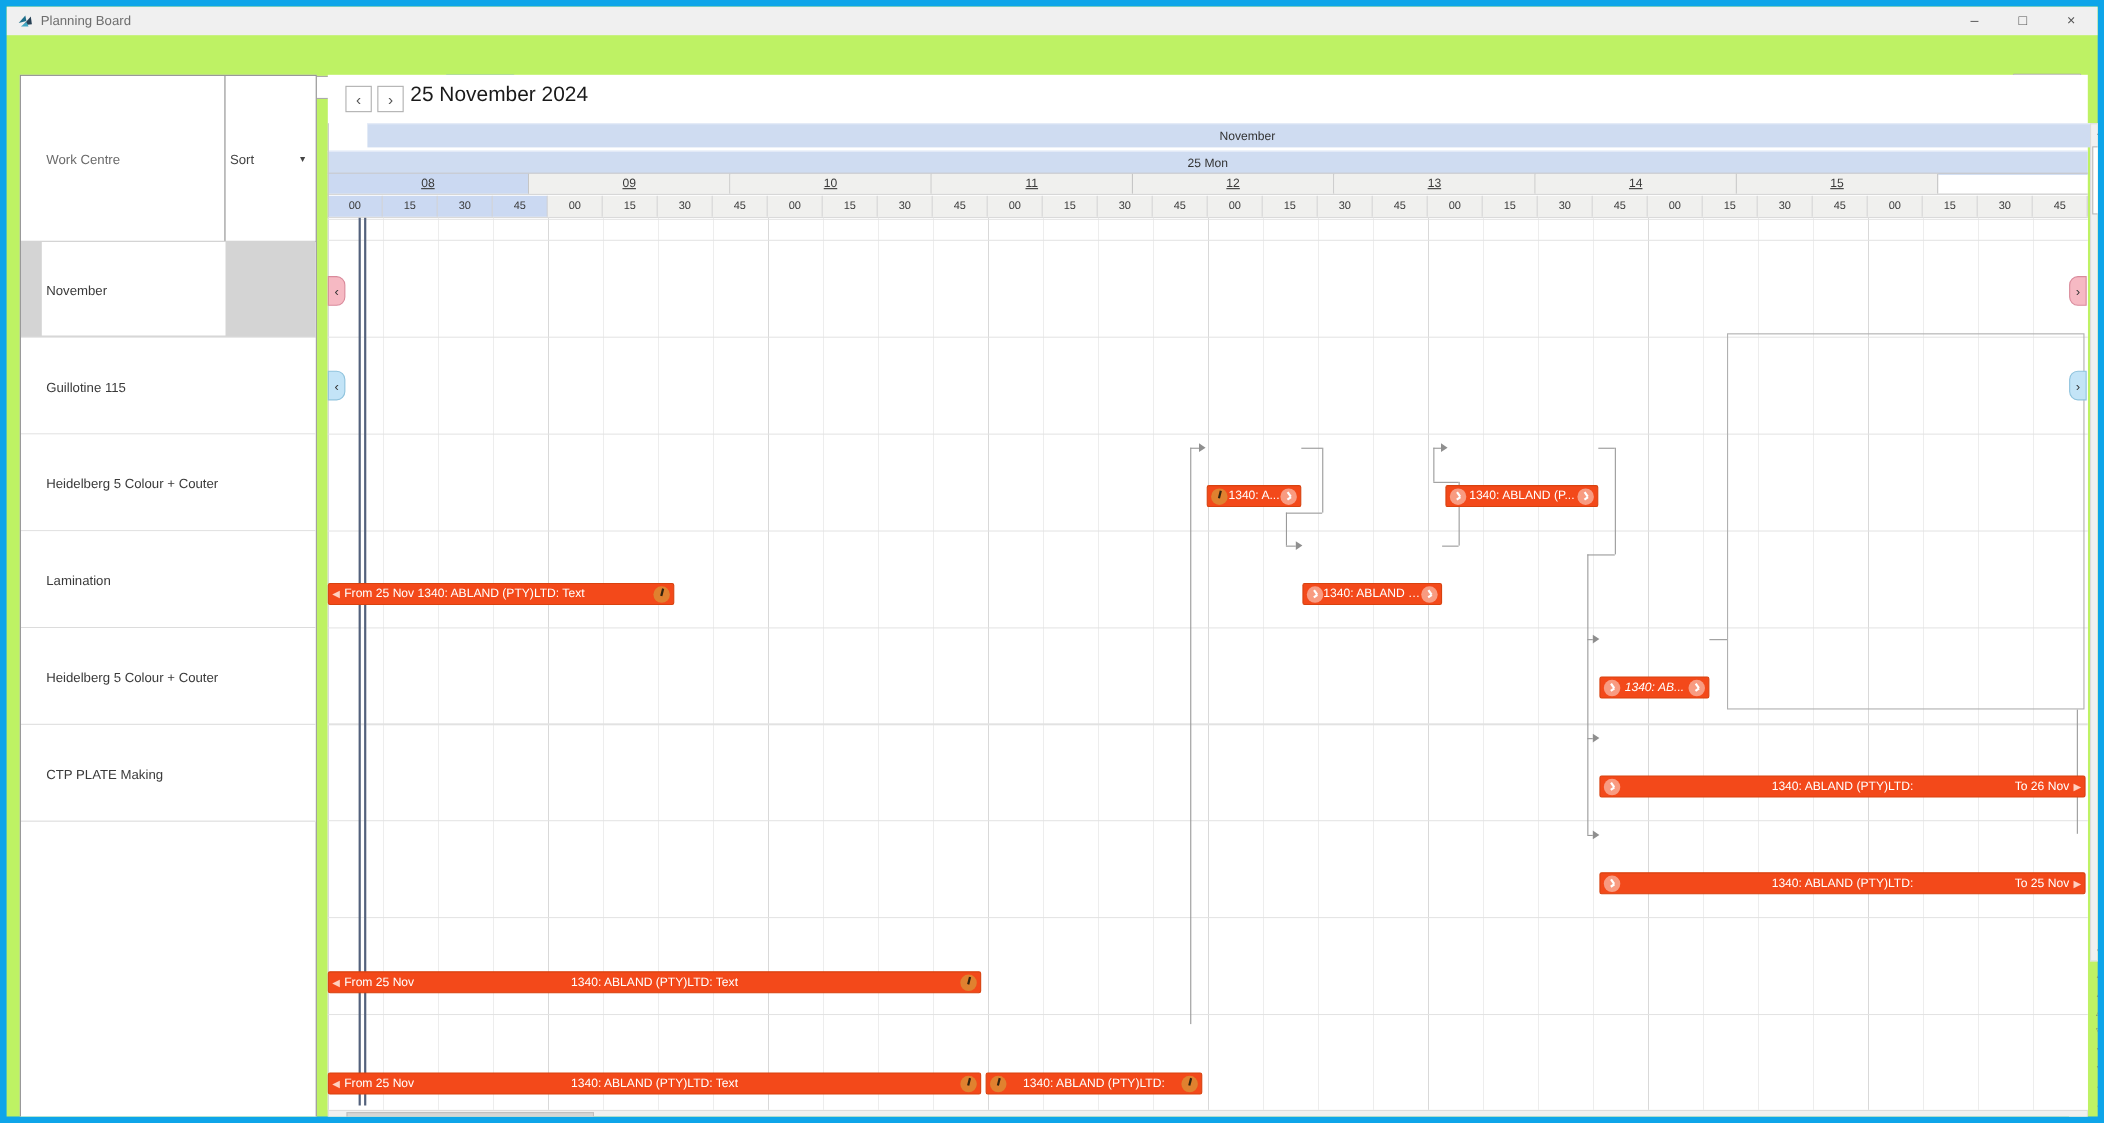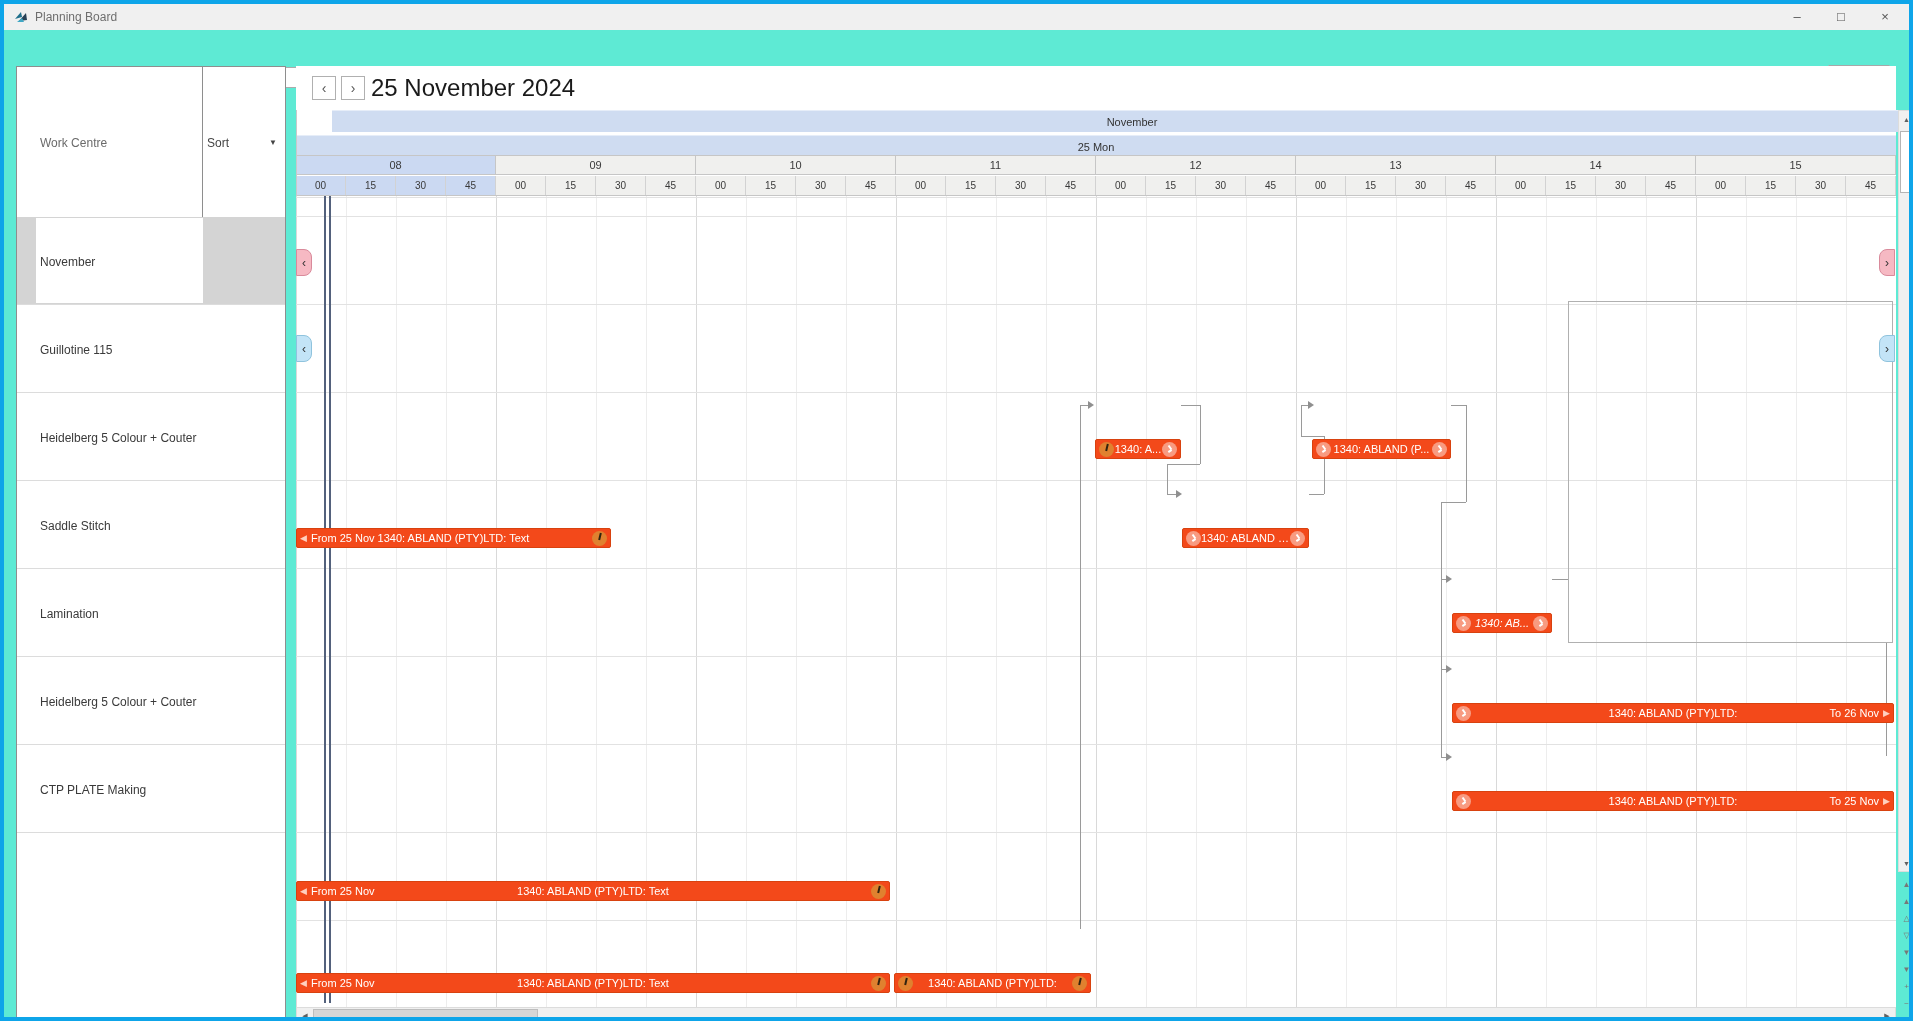--- a/index.html
+++ b/index.html
@@ -1,18 +1,18 @@
 <!DOCTYPE html>
 <html><head>
 <meta charset="utf-8">
 <style>
   html,body{margin:0;padding:0;}
   body{font-family:"Liberation Sans", sans-serif;}
-  .win{position:relative;width:1913px;height:1021px;background:#5eead4;overflow:hidden;
-       border:4px solid #0ea5e9;box-sizing:border-box;font-size:12px;color:#333;}
+  .win{position:relative;width:1913px;height:1021px;background:#bef264;overflow:hidden;
+       border:6px solid #0ea5e9;box-sizing:border-box;font-size:12px;color:#333;}
 
   
   .titlebar{position:absolute;left:0;top:0;right:0;height:26px;background:#f0f0f0;}
   .app-icon{position:absolute;left:9px;top:5px;width:16px;height:16px;}
   .title-text{position:absolute;left:31px;top:6px;font-size:12px;color:#6e6e6e;}
   .win-btns{position:absolute;right:2px;top:0;display:flex;}
   .win-btn{width:44px;height:24px;display:flex;align-items:center;justify-content:center;
            color:#555;font-size:13px;background:transparent;}
 
   
@@ -46,29 +46,29 @@
   .panel-rows{position:absolute;left:0;top:150px;right:0;bottom:0;overflow:hidden;}
   .prow{position:relative;height:88px;border-bottom:1px solid #dcdcdc;box-sizing:border-box;background:#fff;}
   .prow.sel{background:#d4d4d4;}
   .prow .sel-inner{position:absolute;left:19px;top:1px;width:167px;height:85px;background:#fff;}
   .prow .lbl{position:absolute;left:23px;top:38px;color:#3a3a3a;white-space:nowrap;}
 
   
   .t-area{position:absolute;left:292px;top:62px;width:1600px;height:941px;background:#fff;}
   .nav-btn{position:absolute;top:10px;width:24px;height:24px;background:#fff;border:1px solid #b0b0b0;
            box-sizing:border-box;display:flex;align-items:center;justify-content:center;color:#555;font-size:14px;}
-  .date-title{position:absolute;left:75px;top:8px;font-size:24px;color:#1a1a1a;}
+  .date-title{position:absolute;left:75px;top:8px;font-size:19px;color:#1a1a1a;}
   .band{position:absolute;left:0;width:1600px;background:#cfdcf1;display:flex;align-items:center;
         justify-content:center;color:#333;font-size:11px;border-top:1px solid #e6edf8;box-sizing:border-box;}
   .band-month{top:44px;height:22px;margin-left:36px;}
   .band-day{top:69px;height:22px;}
   .hour-row{position:absolute;left:0;top:89px;width:1600px;height:20px;display:flex;
             border-top:1px solid #c6c6c6;border-bottom:1px solid #c6c6c6;box-sizing:border-box;}
-  .hcell{width:200px;box-sizing:border-box;border-right:1px solid #c6c6c6;background:#f0f0ee;
-         display:flex;align-items:center;justify-content:center;font-size:11px;color:#3a3a3a;}
+  .hcell{width:183px;box-sizing:border-box;border-right:1px solid #c6c6c6;background:#f0f0ee;
+         display:flex;align-items:center;justify-content:center;font-size:11px;color:#3a3a3a;text-decoration:underline;}
   .minute-row{position:absolute;left:0;top:110px;width:1600px;height:20px;display:flex;
               border-bottom:1px solid #c6c6c6;box-sizing:border-box;}
   .mcell{width:50px;box-sizing:border-box;border-right:1px solid #d2d2d2;background:#f0f0ee;
          display:flex;align-items:center;justify-content:center;font-size:10px;color:#3a3a3a;}
   .hcell.hl,.mcell.hl{background:#cbd9f2;}
   .grid-edge{position:absolute;left:0;top:44px;bottom:0;width:1px;background:#c9c9c9;}
 
   .gantt-body{position:absolute;left:0;top:130px;width:1600px;height:811px;background:#fff;
     background-image:
       repeating-linear-gradient(180deg,#e2e2e2 0 1px,transparent 1px 88px),
@@ -186,23 +186,20 @@
     <div class="panel-rows" id="panel-rows">
         <div class="prow sel">
           <div class="sel-inner"></div>
           <div class="lbl">November</div>
         </div>
         <div class="prow">
           <div class="lbl">Guillotine 115</div>
         </div>
         <div class="prow">
           <div class="lbl">Heidelberg 5 Colour + Couter</div>
-        </div>
-        <div class="prow">
-          <div class="lbl">Saddle Stitch</div>
         </div>
         <div class="prow">
           <div class="lbl">Lamination</div>
         </div>
         <div class="prow">
           <div class="lbl">Heidelberg 5 Colour + Couter</div>
         </div>
         <div class="prow">
           <div class="lbl">CTP PLATE Making</div>
         </div>

